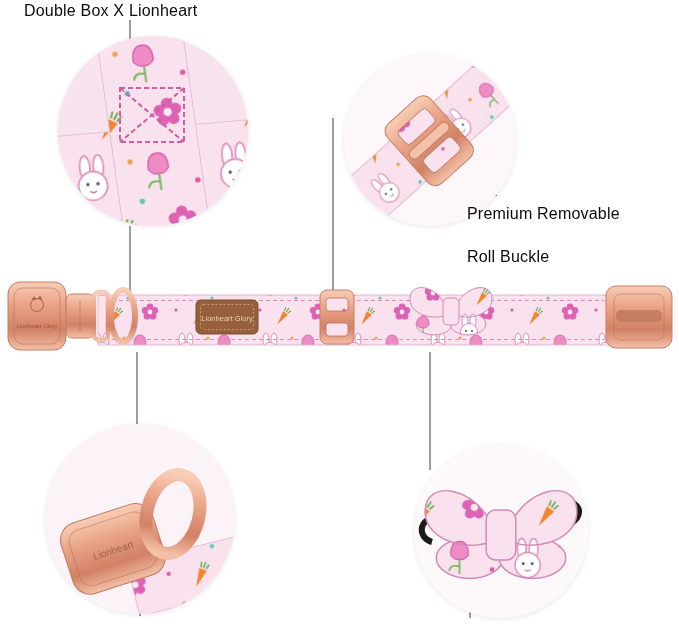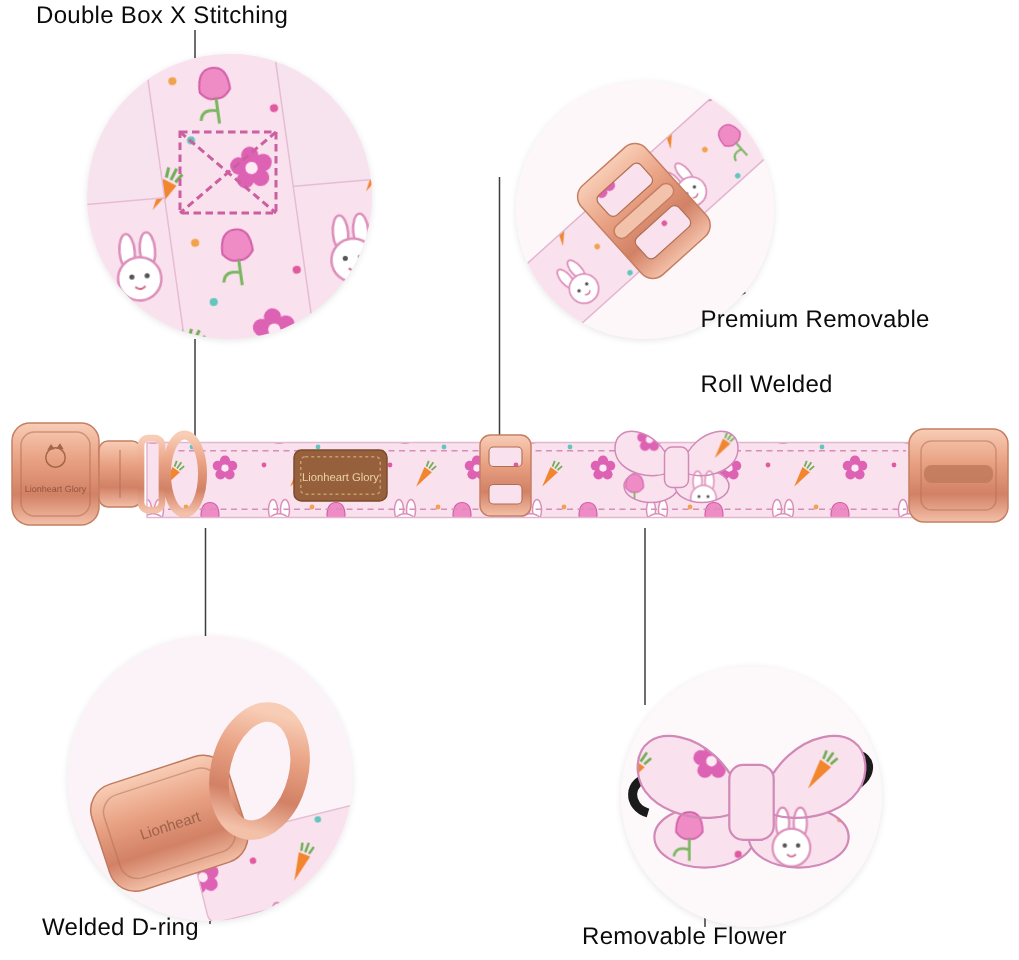--- a/index.html
+++ b/index.html
@@ -299,19 +299,17 @@
       <g transform="translate(87,90) scale(1.85)" fill="url(#fab4)" stroke="#d189b7" stroke-width="0.8">
         <ellipse cx="-17" cy="13" rx="18" ry="11"></ellipse>
         <ellipse cx="17" cy="13" rx="18" ry="11"></ellipse>
         <path d="M-4 -2 C-12 -26 -42 -31 -41 -11 C-40 5 -14 10 -4 3 Z"></path>
         <path d="M4 -2 C12 -26 42 -31 41 -11 C40 5 14 10 4 3 Z"></path>
         <rect x="-8" y="-13" width="16" height="27" rx="5"></rect>
       </g>
     </svg>
   </div>
 
-  <div class="callout t1">Double Box X Stitching</div>
+  <div class="callout t1">Double Box X Lionheart</div>
   <div class="callout t2">Premium Removable</div>
-  <div class="callout t3">Roll Welded</div>
-  <div class="callout t4">Welded D-ring</div>
-  <div class="callout t5">Removable Flower</div>
+  <div class="callout t3">Roll Buckle</div>
 
 </div>
 
 </body></html>

